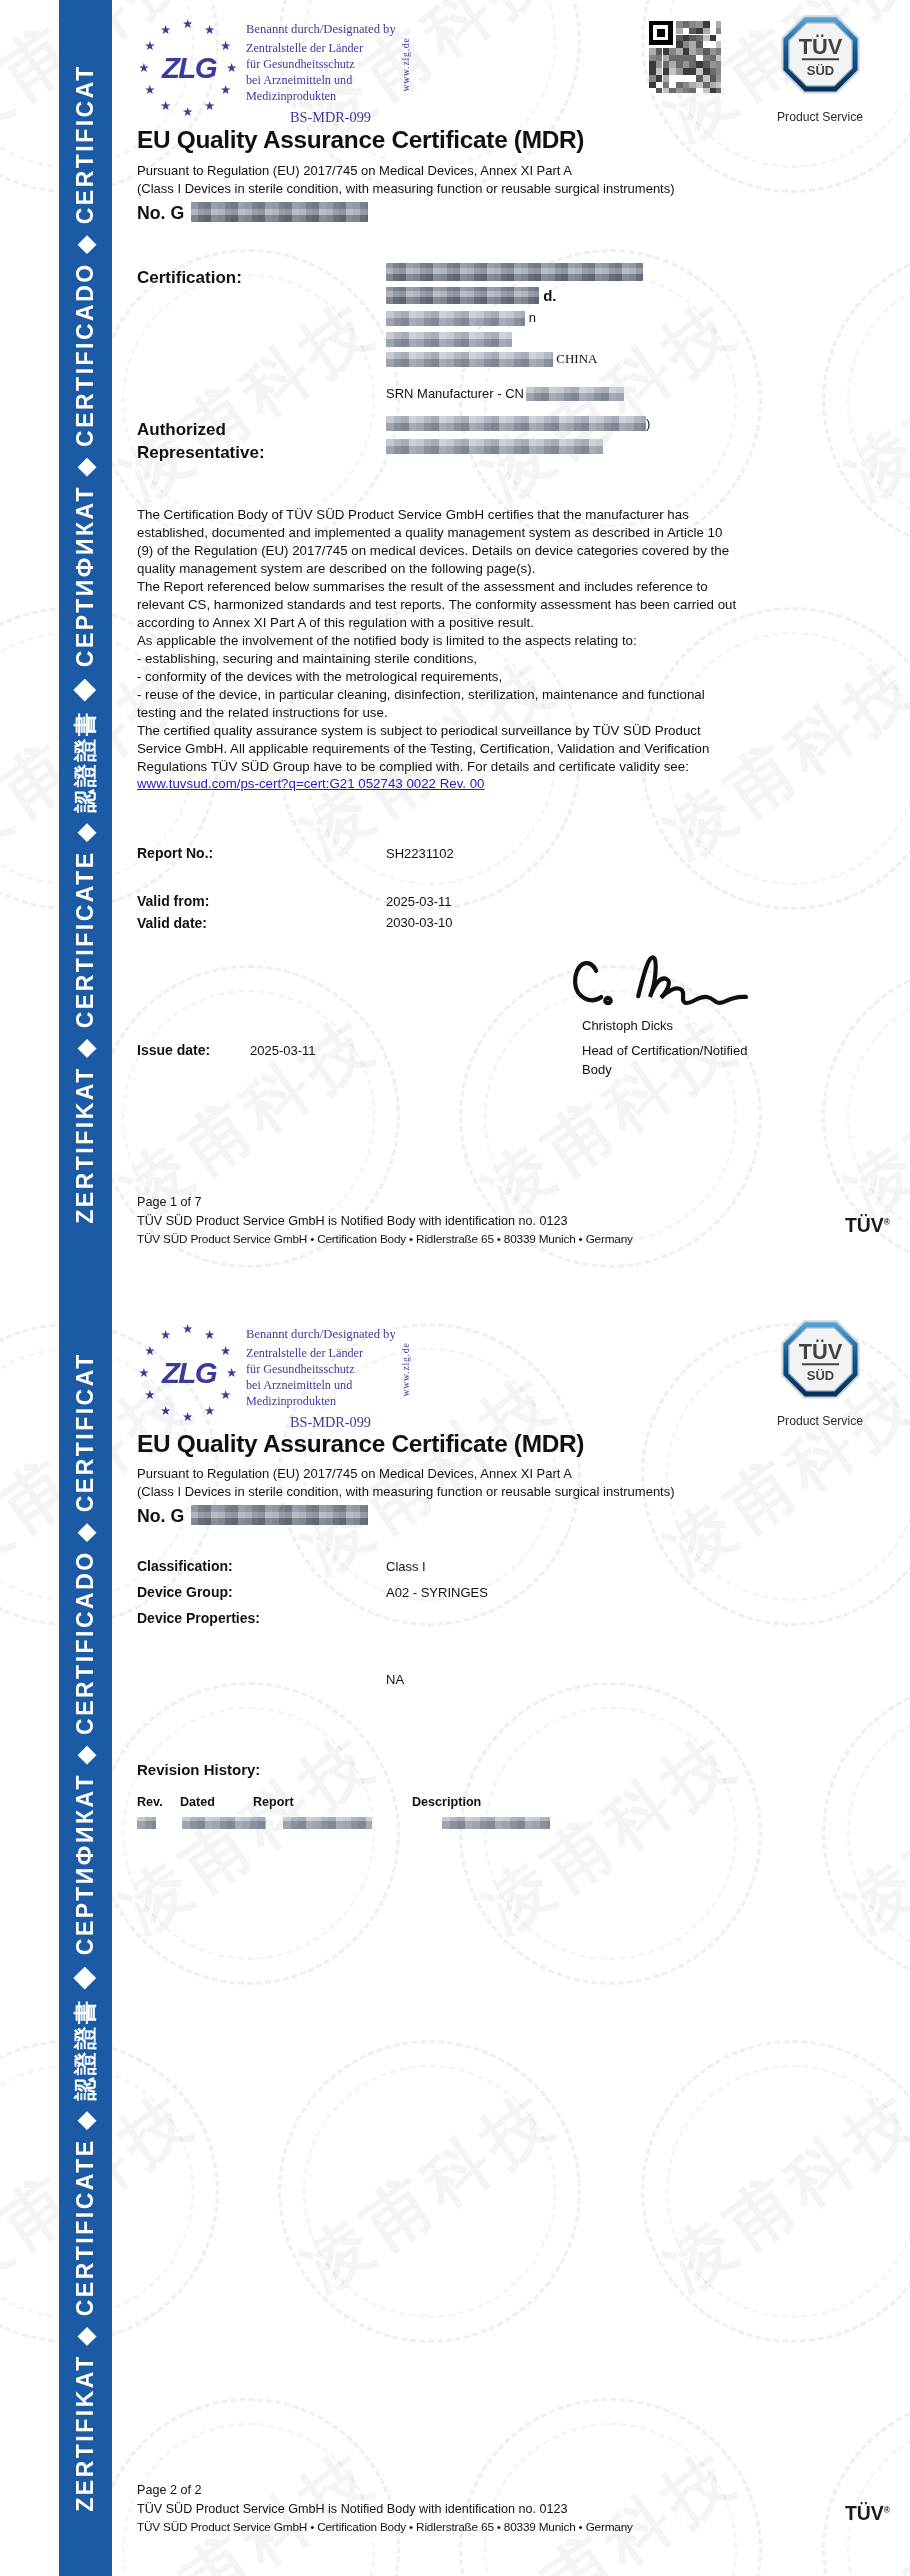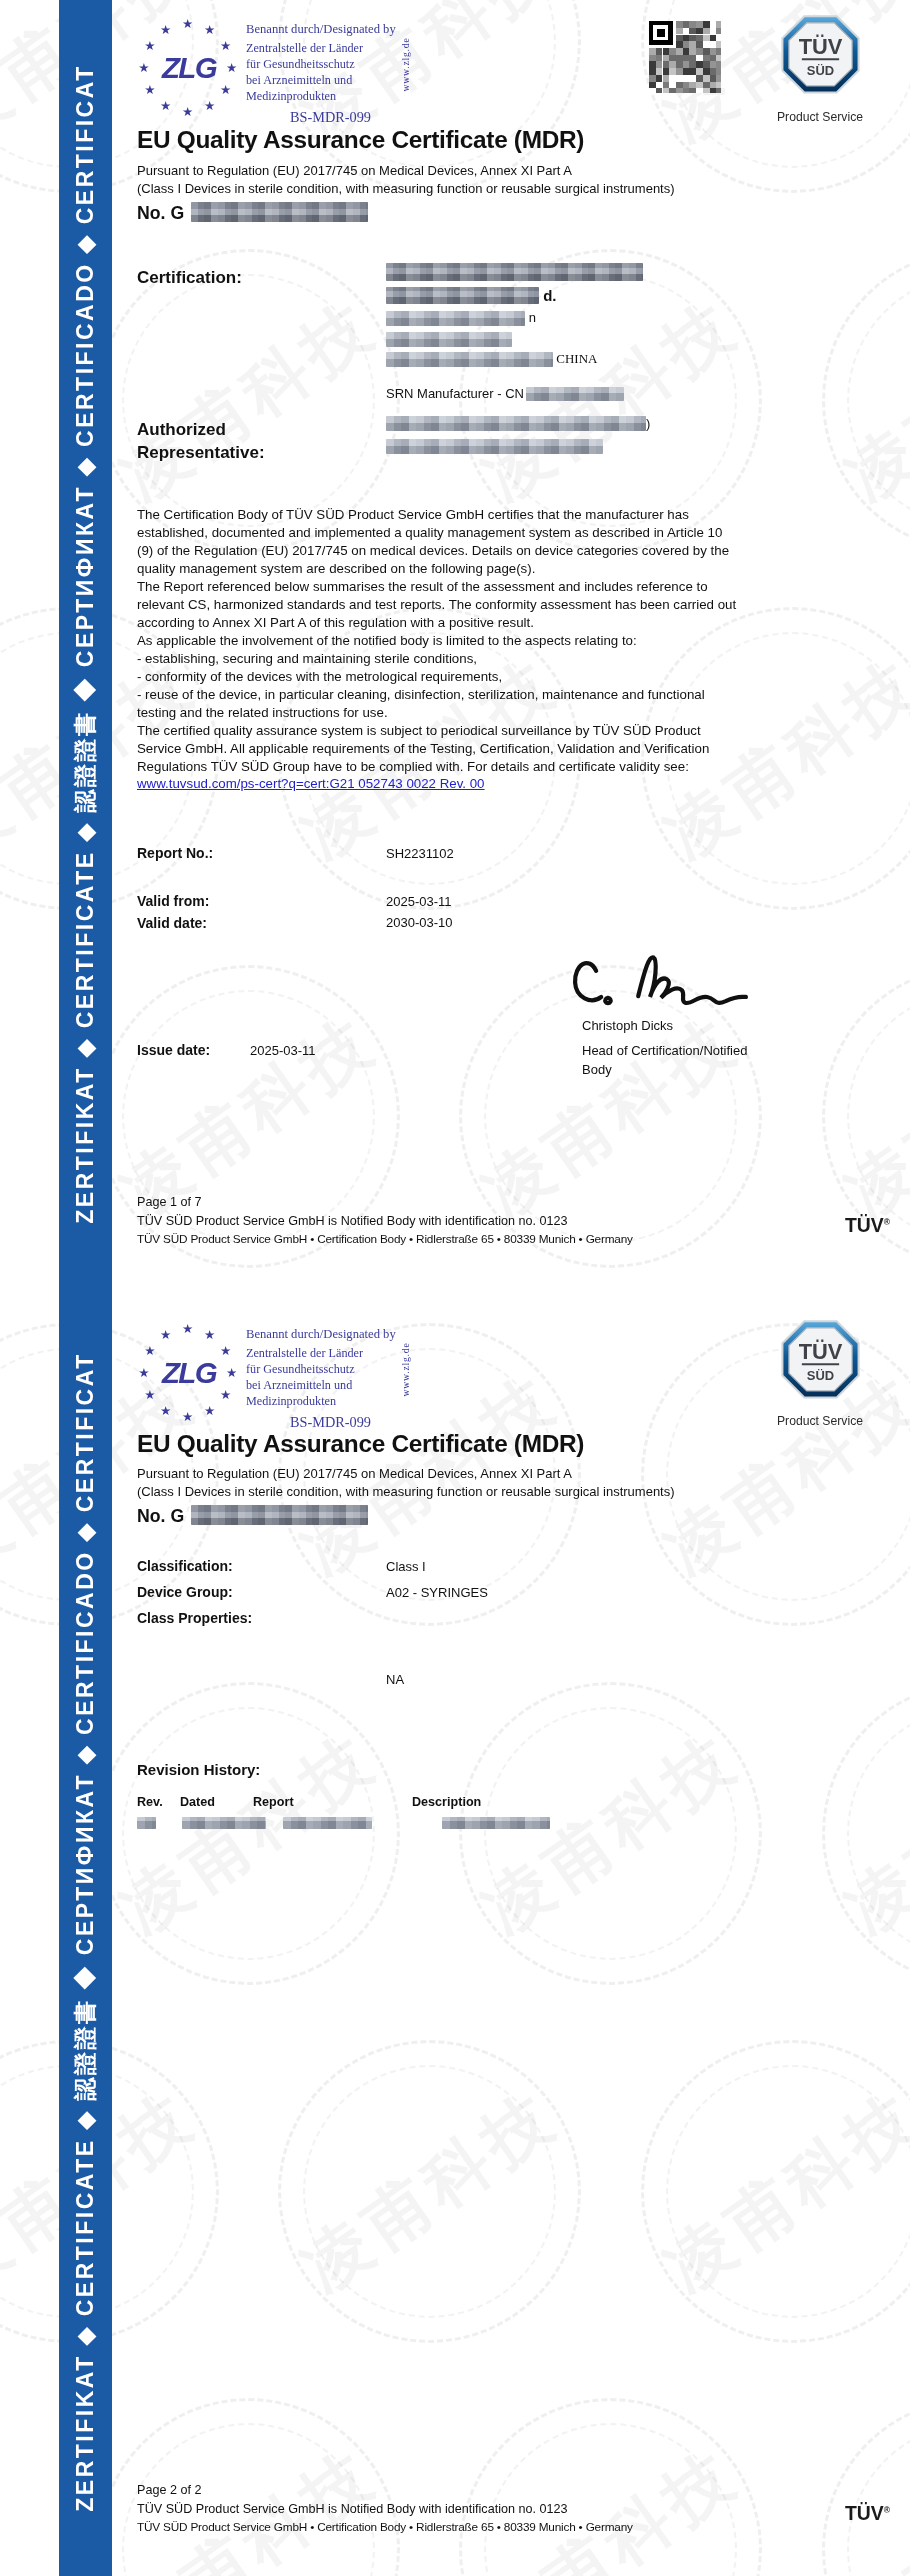--- a/index.html
+++ b/index.html
@@ -462,21 +462,21 @@
 
     <div class="abs title" style="left:137px;top:142px;">EU Quality Assurance Certificate (MDR)</div>
     <div class="abs sub" style="left:137px;top:178px;">Pursuant to Regulation (EU) 2017/745 on Medical Devices,  Annex XI Part A</div>
     <div class="abs sub" style="left:137px;top:196px;">(Class I Devices in sterile condition, with measuring function or reusable surgical instruments)</div>
     <div class="abs certno" style="left:137px;top:217px;"><span>No. G</span><span class="px dk" style="width:177px;height:20px;margin-left:6.7px;"></span></div>
 
     <div class="abs lbl" style="left:137px;top:270px;">Classification:</div>
     <div class="abs val" style="left:386px;top:271px;">Class I</div>
     <div class="abs lbl" style="left:137px;top:296px;">Device Group:</div>
     <div class="abs val" style="left:386px;top:297px;">A02 - SYRINGES</div>
-    <div class="abs lbl" style="left:137px;top:322px;">Class Properties:</div>
+    <div class="abs lbl" style="left:137px;top:322px;">Device Properties:</div>
 
     <div class="abs val" style="left:386px;top:384px;">NA</div>
 
     <div class="abs lbl" style="left:137px;top:473px;font-size:15px;">Revision History:</div>
     <div class="abs lbl" style="left:137px;top:507px;font-size:12.6px;">Rev.</div>
     <div class="abs lbl" style="left:180px;top:507px;font-size:12.6px;">Dated</div>
     <div class="abs lbl" style="left:253px;top:507px;font-size:12.6px;">Report</div>
     <div class="abs lbl" style="left:412px;top:507px;font-size:12.6px;">Description</div>
     <div class="abs" style="left:137px;top:526px;">
       <span class="px" style="width:18.5px;height:12.6px;"></span>

